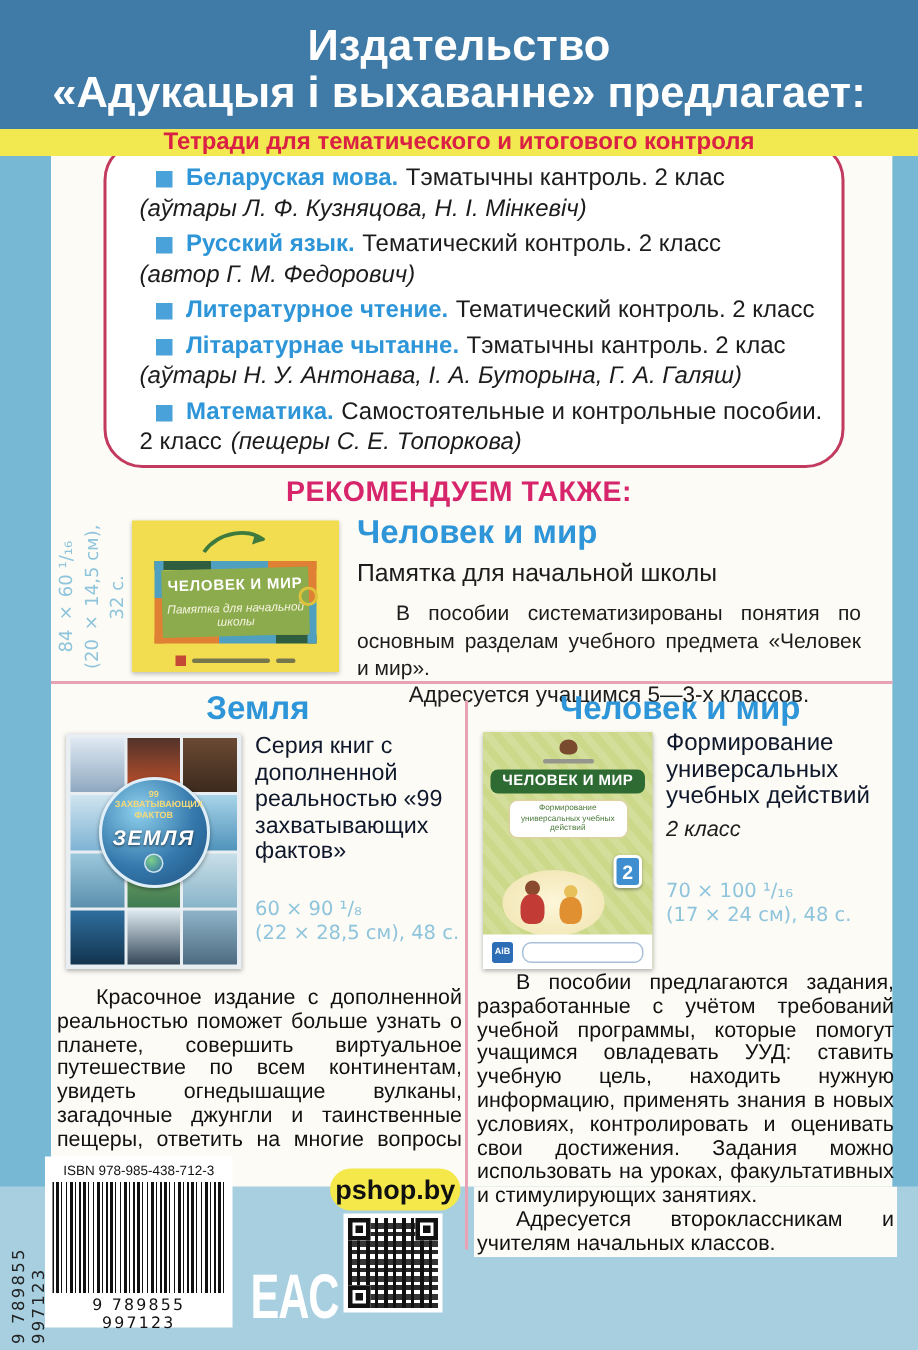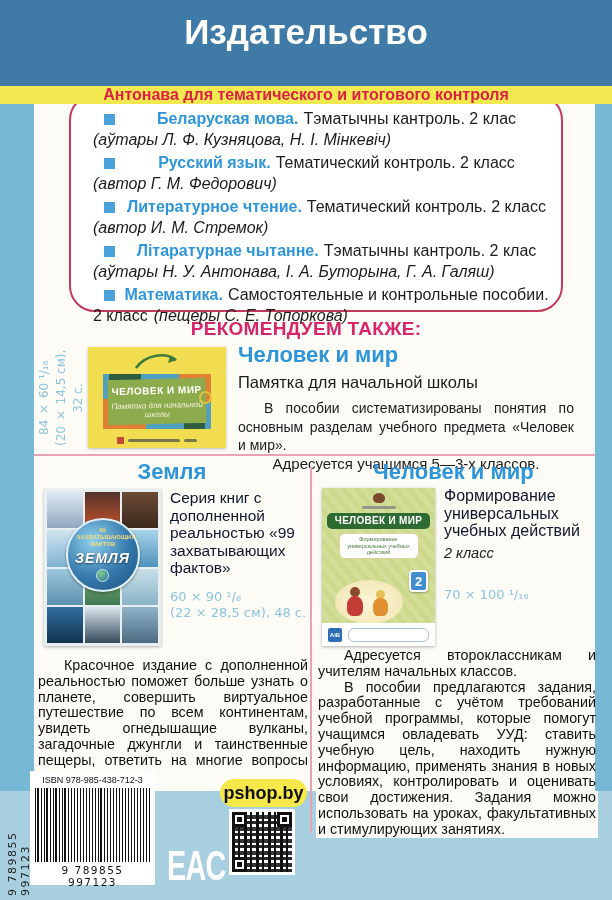--- a/index.html
+++ b/index.html
@@ -1,37 +1,37 @@
 <!DOCTYPE html>
 <html><head>
 <meta charset="utf-8">
 <style>
   html,body{margin:0;padding:0;background:#8fb6c9;}
   .page{position:relative;width:612px;height:900px;margin:0 auto;background:#a7cfe0;
         overflow:hidden;font-family:"Liberation Sans","DejaVu Sans",sans-serif;color:#1c1c1c;}
 
   
   .hdr{position:absolute;left:0;top:0;width:612px;height:86px;background:#3f7ba6;z-index:3;}
-  .hdr-inner{padding-top:16px;text-align:center;color:#fff;font-size:35px;font-weight:bold;line-height:31px;}
+  .hdr-inner{padding-top:16px;text-align:center;color:#fff;font-size:29px;font-weight:bold;line-height:31px;}
   .banner{position:absolute;left:0;top:86px;width:612px;height:18px;background:#f1e94f;z-index:6;
           text-align:center;}
   .banner span{font-size:16px;font-weight:bold;color:#da2145;line-height:18px;}
 
   
   .strip-l{position:absolute;left:0;top:104px;width:34px;height:687px;background:#77b9d4;}
   .strip-r{position:absolute;left:595px;top:104px;width:17px;height:687px;background:#77b9d4;}
   .sheet{position:absolute;left:34px;top:104px;width:561px;height:687px;background:#fcfbf6;}
   .sheet-ext{position:absolute;left:316px;top:791px;width:282px;height:47px;background:#fcfbf6;}
 
   
   .rbox{position:absolute;left:69px;top:94px;width:494px;height:218px;box-sizing:border-box;
         background:#fff;border:2px solid #c23a5e;border-radius:26px;z-index:4;
         padding:13px 12px 0 22px;}
   .nb-item{margin-bottom:3px;font-size:16px;line-height:20.5px;}
-  .nb-l1{position:relative;padding-left:31px;text-align:center;}
+  .nb-l1{position:relative;padding-left:31px;}
   .nb-bullet{position:absolute;left:11px;top:5px;width:11px;height:11px;background:#4aa2da;}
   .nb-subject{color:#2e96d8;font-weight:bold;}
   .nb-title{margin-left:5px;}
   .nb-l2-reg:not(:empty){margin-right:6px;}
   .nb-l2-it{font-style:italic;}
 
   
   .recommend{position:absolute;left:0;top:318px;width:612px;text-align:center;
              font-size:19px;font-weight:bold;color:#d6256b;letter-spacing:.3px;}
 
@@ -107,21 +107,21 @@
            background:radial-gradient(circle at 35% 30%,#7fd08a,#2d6ea8);margin-top:3px;}
 
   
   .col-info{position:absolute;}
   .col-info.l{left:170px;top:489px;width:140px;}
   .col-info.r{left:444px;top:487px;width:152px;}
   .ci-desc{font-size:15.5px;line-height:17.5px;color:#0f172a;}
   .col-info.r .ci-desc{font-size:16px;}
   .ci-aud{font-size:13px;line-height:15px;font-style:italic;margin-top:6px;}
   .ci-grade{font-size:14.5px;font-style:italic;margin-top:5px;}
-  .ci-size{font-size:13px;line-height:16.5px;color:#8ec4dc;margin-top:12px;
+  .ci-size{font-size:13px;line-height:16.5px;color:#8ec4dc;margin-top:22px;
            font-family:"DejaVu Sans",sans-serif;}
   .col-info.r .ci-size{margin-top:26px;}
 
   .col-para{position:absolute;font-size:14.3px;line-height:15.8px;text-align:justify;color:#111;}
   .col-para.l{left:38px;top:658px;width:270px;}
   .col-para.r{left:318px;top:648px;width:278px;}
   .col-para p{margin:0;text-indent:26px;}
 
   
   .hm-cover{position:absolute;left:322px;top:488px;width:113px;height:158px;background:#ccd98b;
@@ -176,24 +176,25 @@
   .fp1{left:0;top:0;}.fp2{right:0;top:0;}.fp3{left:0;bottom:0;}
 </style>
 </head>
 <body>
 
 <div class="page">
 
   <div class="hdr">
     <div class="hdr-inner">
       <div>Издательство</div>
+      <div>«Адукацыя і выхаванне» предлагает:</div>
     </div>
   </div>
   <div class="banner">
-    <span>Антонава для тематического и итогового контроля</span>
+    <span>Тетради для тематического и итогового контроля</span>
   </div>
 
   <div class="sheet"></div>
   <div class="sheet-ext"></div>
   <div class="strip-l"></div>
   <div class="strip-r"></div>
 
   <div class="rbox">
 
     <div class="nb-item">
@@ -213,23 +214,20 @@
       </div>
       <div class="nb-l2">
         <span class="nb-l2-reg"></span><span class="nb-l2-it">(автор Г. М. Федорович)</span>
       </div>
     </div>
 
     <div class="nb-item">
       <div class="nb-l1">
         <span class="nb-bullet"></span>
         <span class="nb-subject">Литературное чтение.</span><span class="nb-title">Тематический контроль. 2 класс</span>
-      </div>
-      <div class="nb-l2">
-        <span class="nb-l2-reg"></span><span class="nb-l2-it">(автор И. М. Стремок)</span>
       </div>
     </div>
 
     <div class="nb-item">
       <div class="nb-l1">
         <span class="nb-bullet"></span>
         <span class="nb-subject">Літаратурнае чытанне.</span><span class="nb-title">Тэматычны кантроль. 2 клас</span>
       </div>
       <div class="nb-l2">
         <span class="nb-l2-reg"></span><span class="nb-l2-it">(аўтары Н. У. Антонава, І. А. Буторына, Г. А. Галяш)</span>
@@ -342,26 +340,27 @@
       <span class="hm-logo">АіВ</span>
       <span class="hm-box"></span>
     </div>
   </div>
 
   <div class="col-info r">
     <div class="ci-desc">Формирование универсальных учебных действий</div>
     <div class="ci-grade">2 класс</div>
     <div class="ci-size">
       <div>70 × 100 ¹/₁₆</div>
+      <div>(17 × 24 см), 48 с.</div>
     </div>
   </div>
 
   <div class="col-para r">
+    <p>В пособии предлагаются задания, разработанные с учётом требований учебной программы, которые помогут учащимся овладевать УУД: ставить учебную цель, находить нужную информацию, применять знания в новых условиях, контролировать и оценивать свои достижения. Задания можно использовать на уроках, факультативных и стимулирующих занятиях.</p>
     <p>Адресуется второклассникам и учителям начальных классов.</p>
-    <p>В пособии предлагаются задания, разработанные с учётом требований учебной программы, которые помогут учащимся овладевать УУД: ставить учебную цель, находить нужную информацию, применять знания в новых условиях, контролировать и оценивать свои достижения. Задания можно использовать на уроках, факультативных и стимулирующих занятиях.</p>
   </div>
 
   <div class="vdigits">9 789855 997123</div>
 
   <div class="isbn-box">
     <div class="isbn-t">ISBN 978-985-438-712-3</div>
     <div class="barcode"></div>
     <div class="bc-digits">9 789855 997123</div>
   </div>
 

